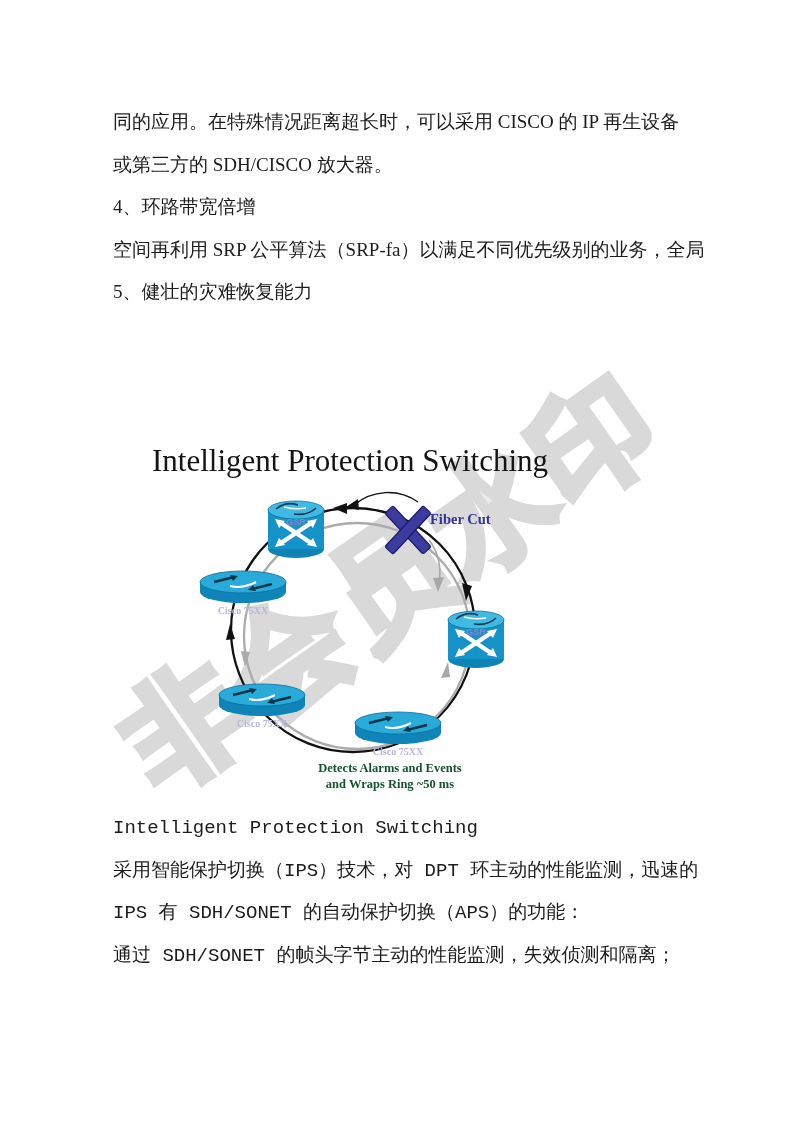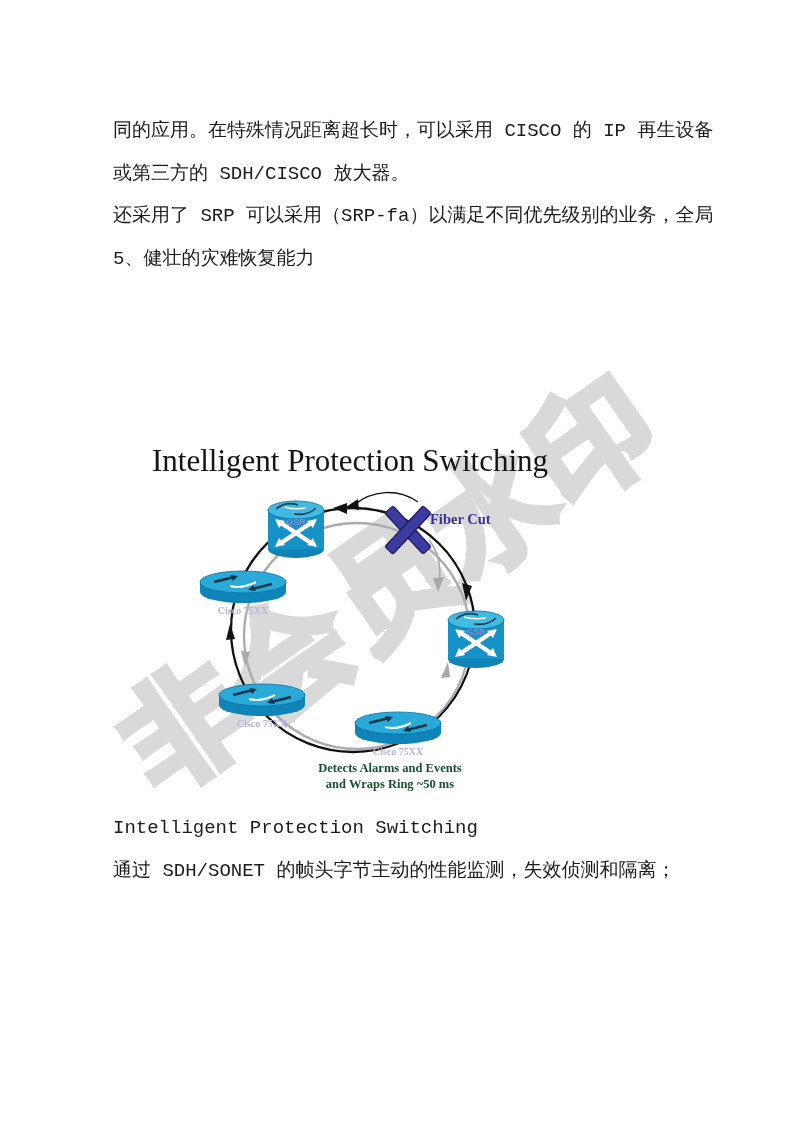--- a/index.html
+++ b/index.html
@@ -16,21 +16,21 @@
     color:#ececec; -webkit-text-stroke:7px #d9d9d9;
     transform:rotate(-35deg);
     white-space:nowrap;
   }
   
   .textblock{
     position:absolute; left:113px; z-index:1;
     font-family:"Liberation Mono","DejaVu Sans Mono", monospace;
     font-size:19px; color:#1c1c1c;
   }
-  .tb1{top:110px;}
+  .tb1{top:101px;font-family:Liberation Serif, serif;}
   .tb2{top:807px;}
   .line{height:42.5px; line-height:42.5px; white-space:nowrap;}
   
   .figure{position:absolute; left:0; top:440px; width:793px; height:368px; z-index:1;}
   .fig-title{
     position:absolute; left:152px; top:3px;
     font-family:"Liberation Serif", serif; font-size:31px; color:#141414;
     white-space:nowrap;
   }
   .fig-caption{
@@ -46,21 +46,22 @@
 </head>
 <body>
 
 <div class="page">
 
   <div class="watermark">非会员水印</div>
 
   <div class="textblock tb1">
     <div class="line">同的应用。在特殊情况距离超长时，可以采用 CISCO 的 IP 再生设备</div>
     <div class="line">或第三方的 SDH/CISCO 放大器。</div>
-    <div class="line">还采用了 SRP 可以采用（SRP-fa）以满足不同优先级别的业务，全局</div>
+    <div class="line">4、环路带宽倍增</div>
+    <div class="line">空间再利用 SRP 公平算法（SRP-fa）以满足不同优先级别的业务，全局</div>
     <div class="line">5、健壮的灾难恢复能力</div>
   </div>
 
   <div class="figure">
     <div class="fig-title">Intelligent Protection Switching</div>
 
     <svg class="fig-svg" width="793" height="368" viewBox="0 0 793 368" xmlns="http://www.w3.org/2000/svg" xmlns:xlink="http://www.w3.org/1999/xlink">
       <defs>
         <g id="gsr">
           <ellipse cx="32" cy="52" rx="28" ry="9" fill="#0F83B5"></ellipse>
@@ -127,16 +128,18 @@
     </svg>
 
     <div class="fig-caption">
       <div>Detects Alarms and Events</div>
       <div>and Wraps Ring ~50 ms</div>
     </div>
   </div>
 
   <div class="textblock tb2">
     <div class="line">Intelligent Protection Switching</div>
+    <div class="line">采用智能保护切换（IPS）技术，对 DPT 环主动的性能监测，迅速的</div>
+    <div class="line">IPS 有 SDH/SONET 的自动保护切换（APS）的功能：</div>
     <div class="line">通过 SDH/SONET 的帧头字节主动的性能监测，失效侦测和隔离；</div>
   </div>
 
 </div>
 
 </body></html>

